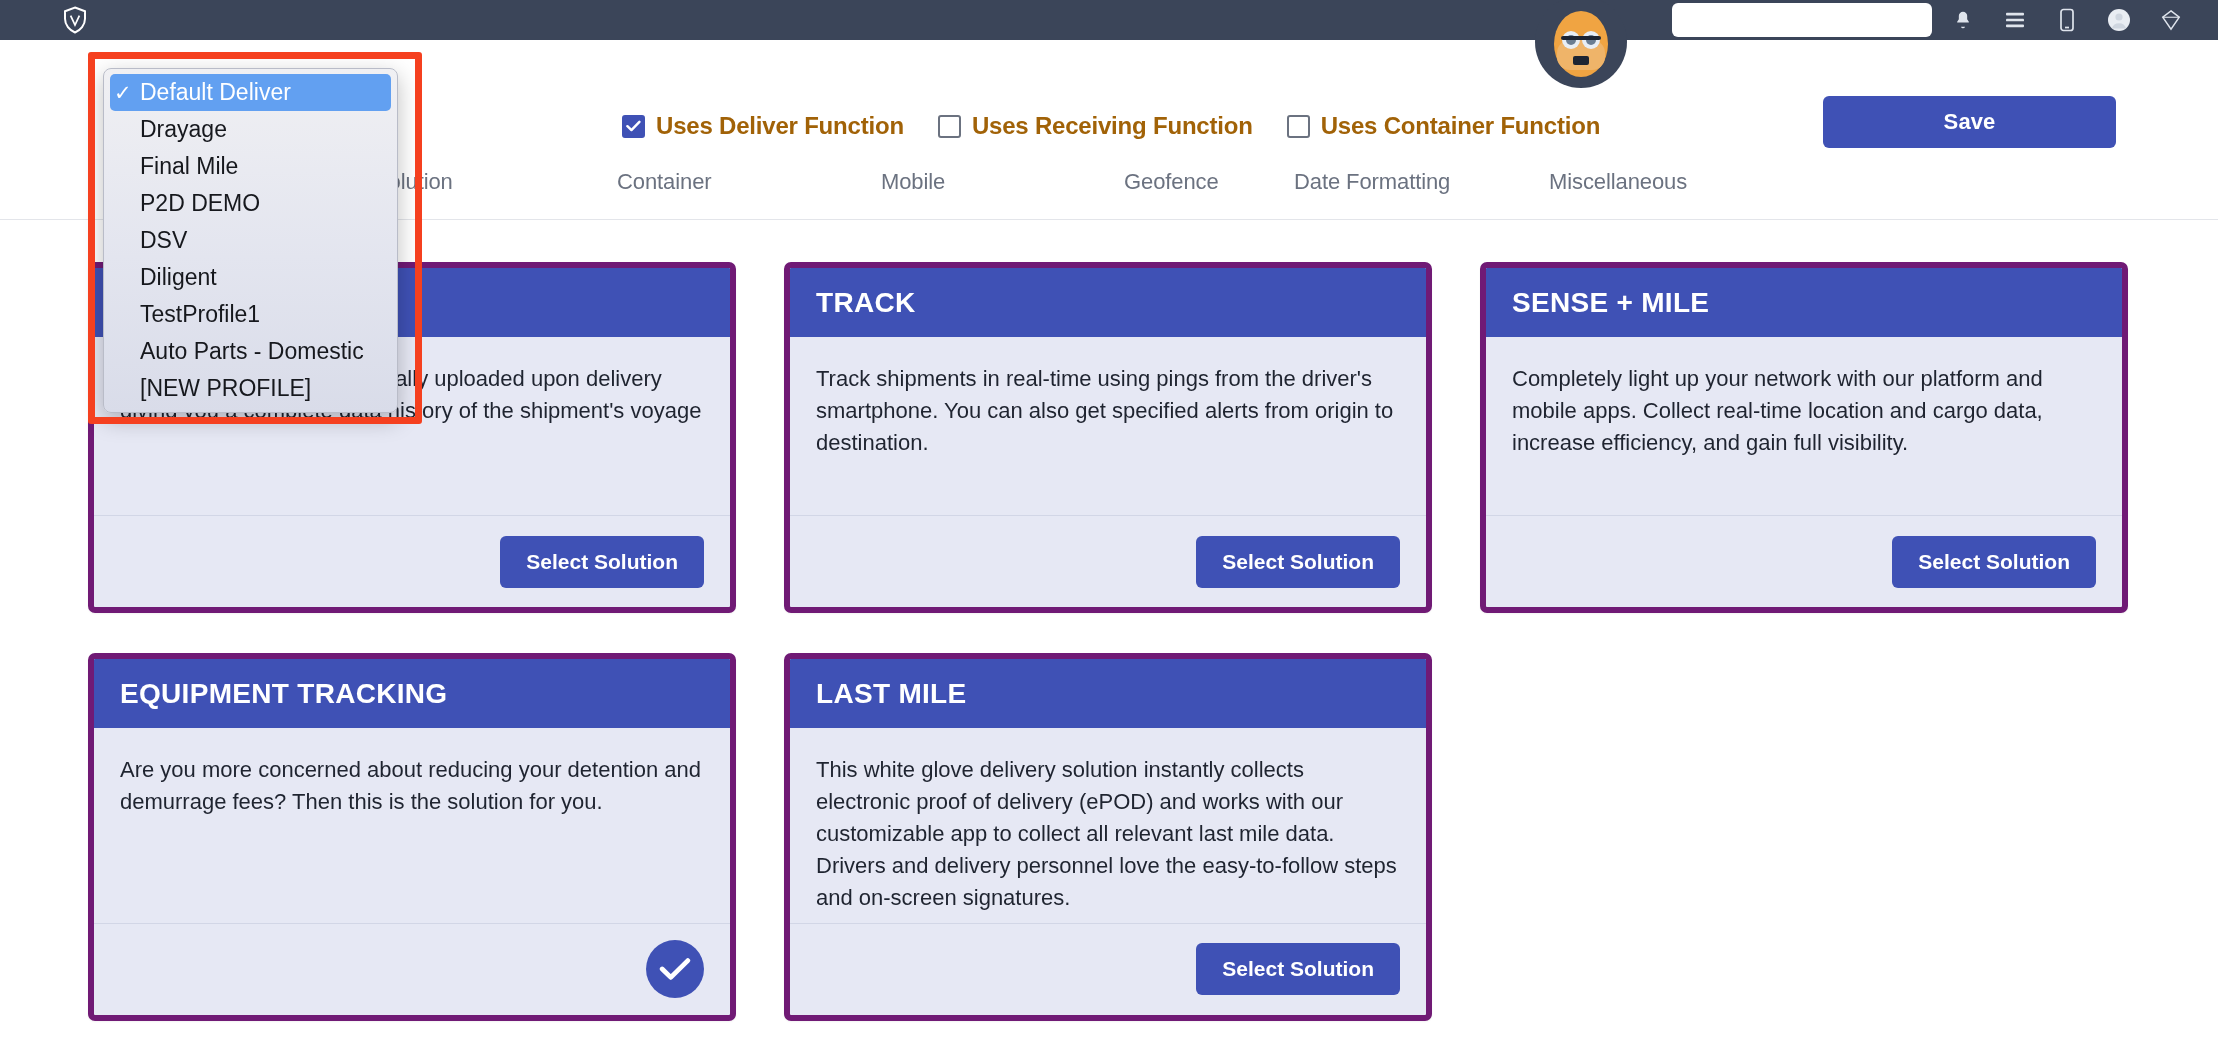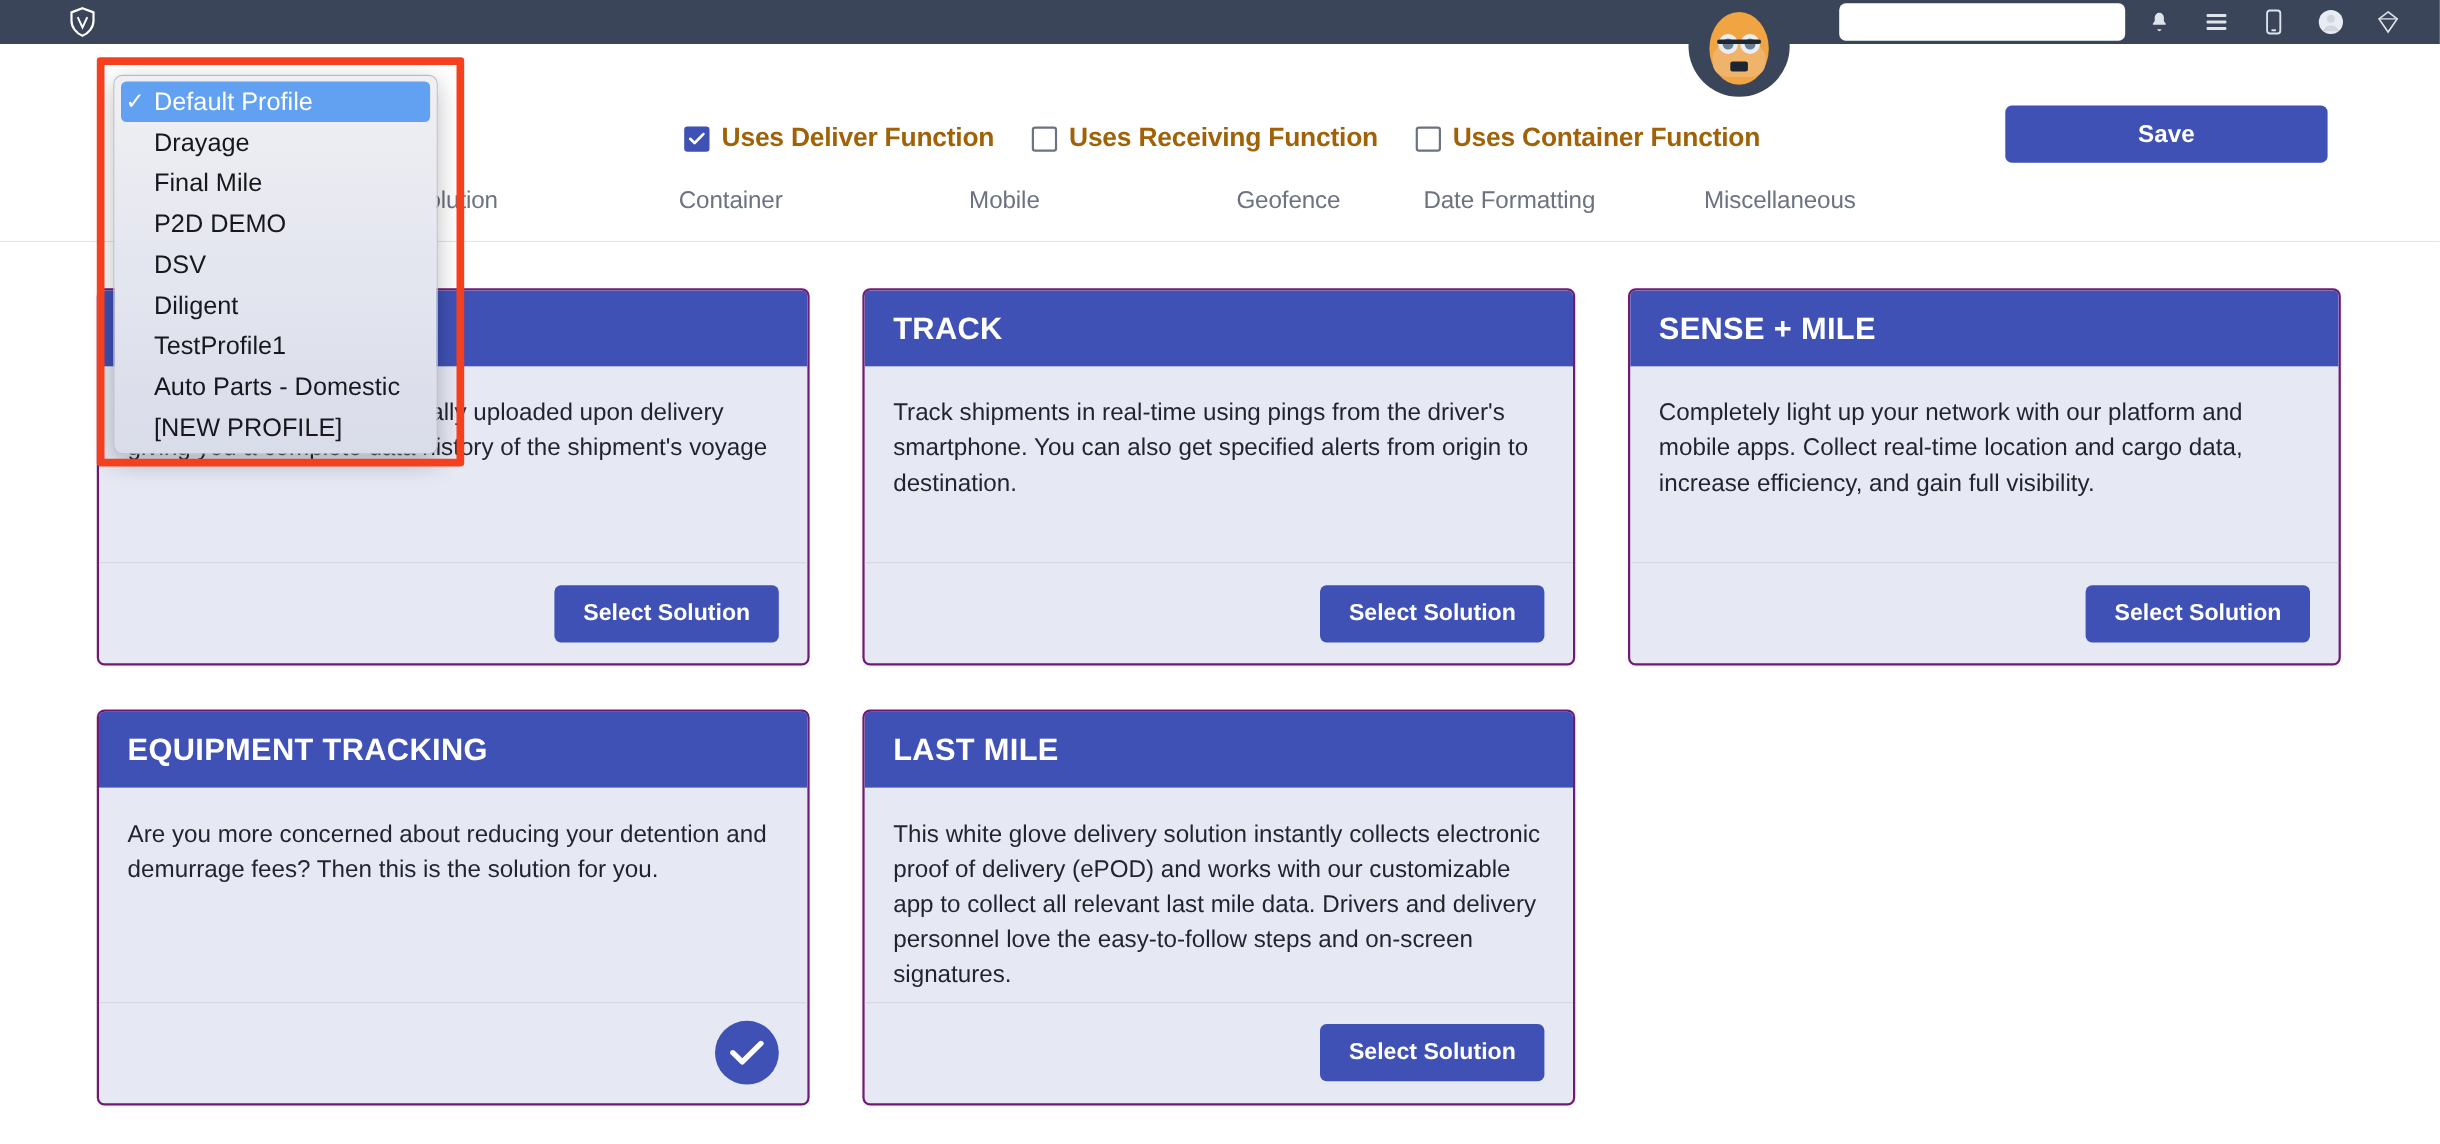--- a/index.html
+++ b/index.html
@@ -156,21 +156,21 @@
     left: 88px;
     width: 2040px;
     display: flex;
     flex-wrap: wrap;
     gap: 40px 48px;
     z-index: 3;
   }
   .card {
     width: 648px;
     background: #e6e8f4;
-    border: 2px solid #701a75;
+    border: 6px solid #701a75;
     border-radius: 7px;
     overflow: hidden;
     display: flex;
     flex-direction: column;
     box-shadow: 0 1px 2px rgba(0,0,0,0.05);
   }
   .card-head {
     background: #3f51b5;
     color: #ffffff;
     height: 69px;
@@ -410,21 +410,21 @@
       <button class="select-btn">Select Solution</button>
     </div>
   </div>
 
 </div>
 
 <div class="dropdown">
 
   <div class="dd-item selected">
     <span class="tick">✓</span>
-    <span>Default Profile</span>
+    <span>Default Deliver</span>
   </div>
 
   <div class="dd-item">
     <span class="tick"></span>
     <span>Drayage</span>
   </div>
 
   <div class="dd-item">
     <span class="tick"></span>
     <span>Final Mile</span>

